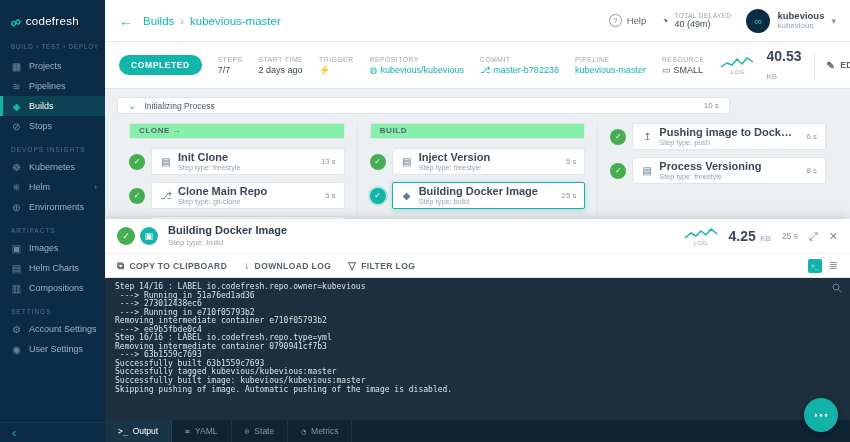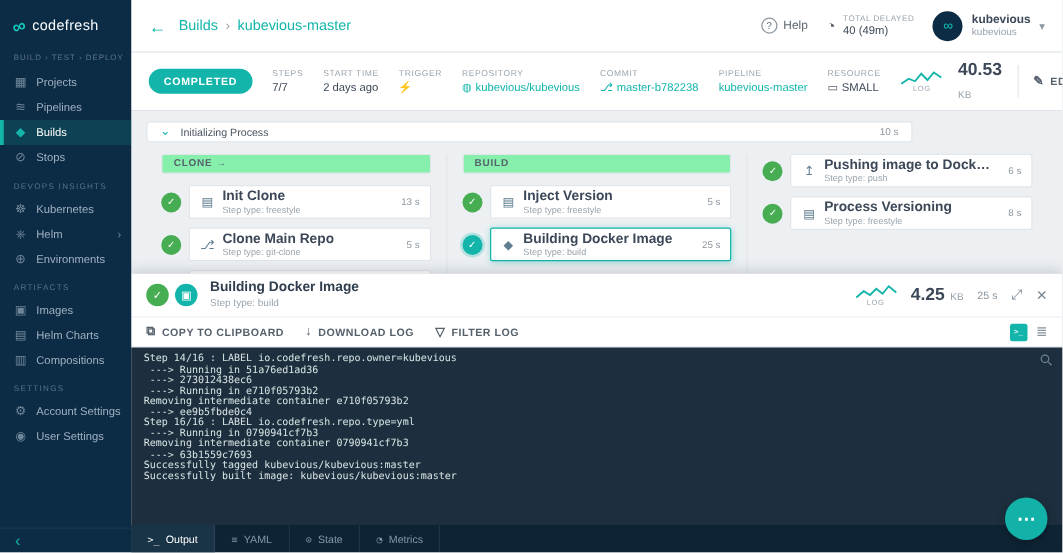--- a/index.html
+++ b/index.html
@@ -410,25 +410,26 @@
   </div>
 
   <div class="lp-body">
     <div class="log-line">Step 14/16 : LABEL io.codefresh.repo.owner=kubevious</div>
     <div class="log-line"> ---&gt; Running in 51a76ed1ad36</div>
     <div class="log-line"> ---&gt; 273012438ec6</div>
     <div class="log-line"> ---&gt; Running in e710f05793b2</div>
     <div class="log-line">Removing intermediate container e710f05793b2</div>
     <div class="log-line"> ---&gt; ee9b5fbde0c4</div>
     <div class="log-line">Step 16/16 : LABEL io.codefresh.repo.type=yml</div>
-    <div class="log-line"> ---&gt; Running in 0790941cf7b3</div>
     <div class="log-line">Removing intermediate container 0790941cf7b3</div>
     <div class="log-line"> ---&gt; 63b1559c7693</div>
+    <div class="log-line">Successfully built 63b1559c7693</div>
     <div class="log-line">Successfully tagged kubevious/kubevious:master</div>
     <div class="log-line">Successfully built image: kubevious/kubevious:master</div>
+    <div class="log-line">Skipping pushing of image. Automatic pushing of the image is disabled.</div>
     <svg class="lp-search" viewBox="0 0 10 10">
         <circle cx="4" cy="4" r="3" fill="none" stroke="#6c8193" stroke-width="1"></circle>
         <line x1="6.3" y1="6.3" x2="9.2" y2="9.2" stroke="#6c8193" stroke-width="1"></line>
       </svg>
   </div>
 
   <div class="lp-tabs">
     <div class="tab active">
       <span class="tabicon">&gt;_</span>
       <span>Output</span>

